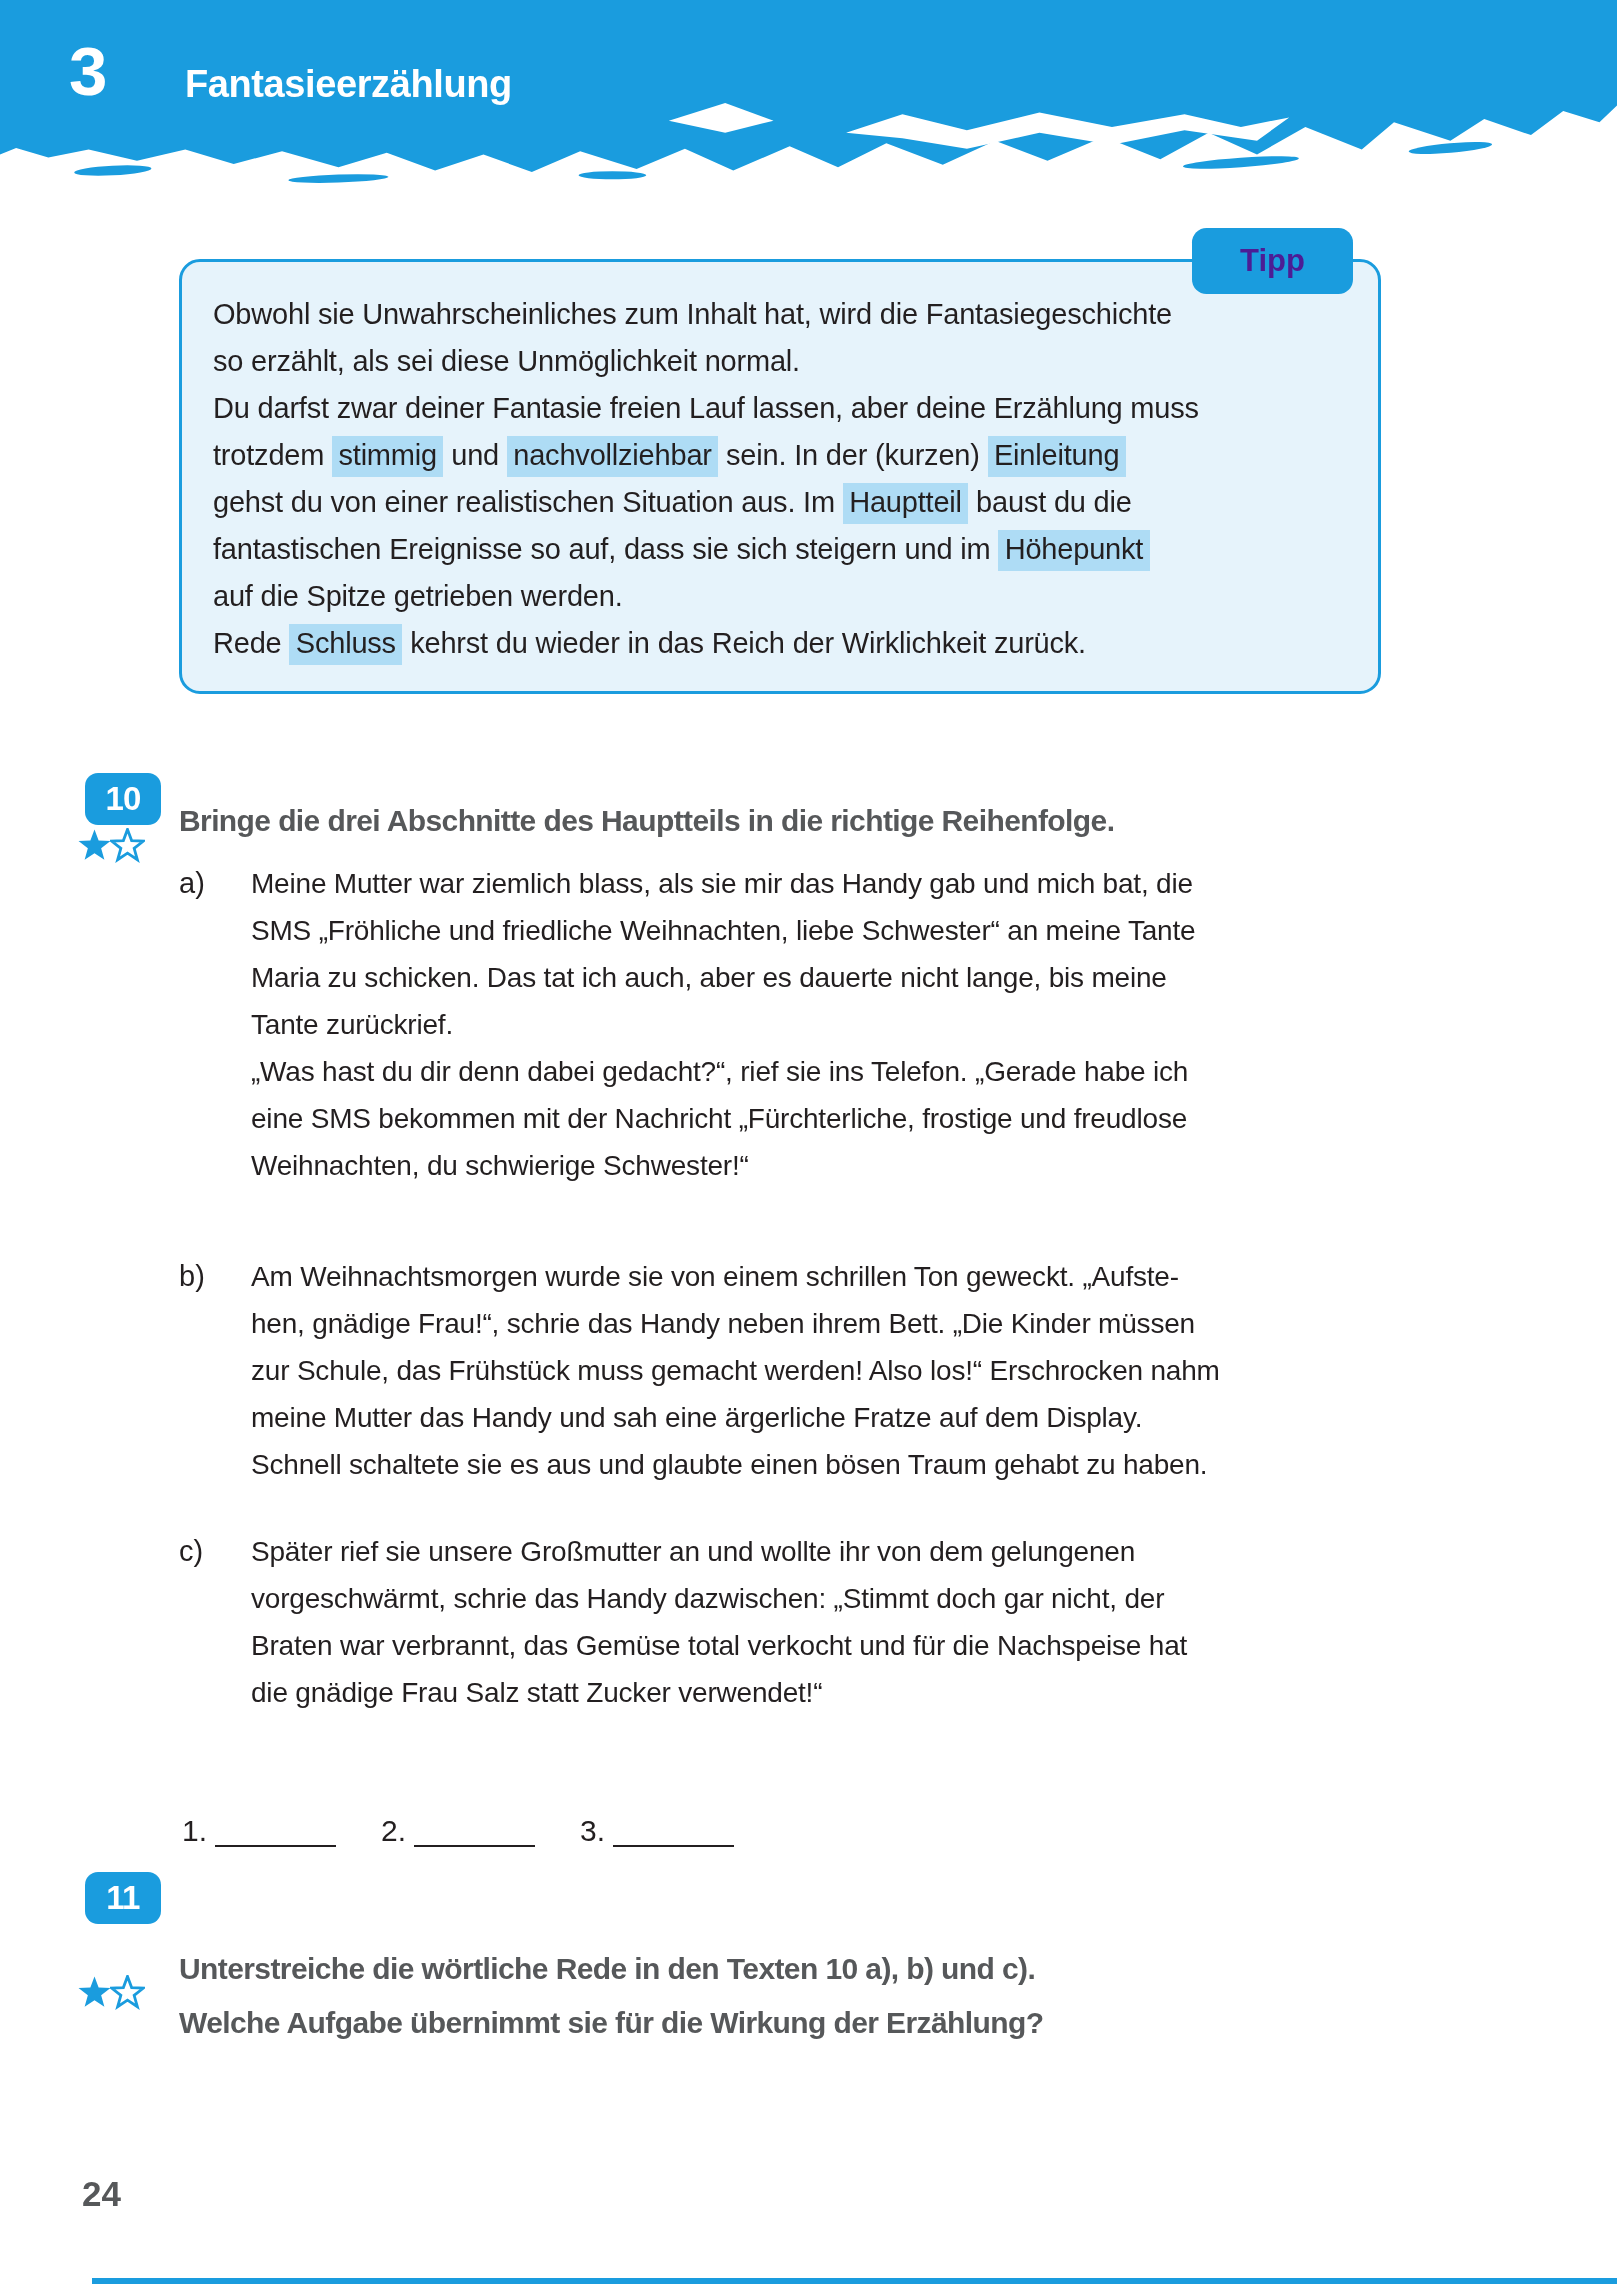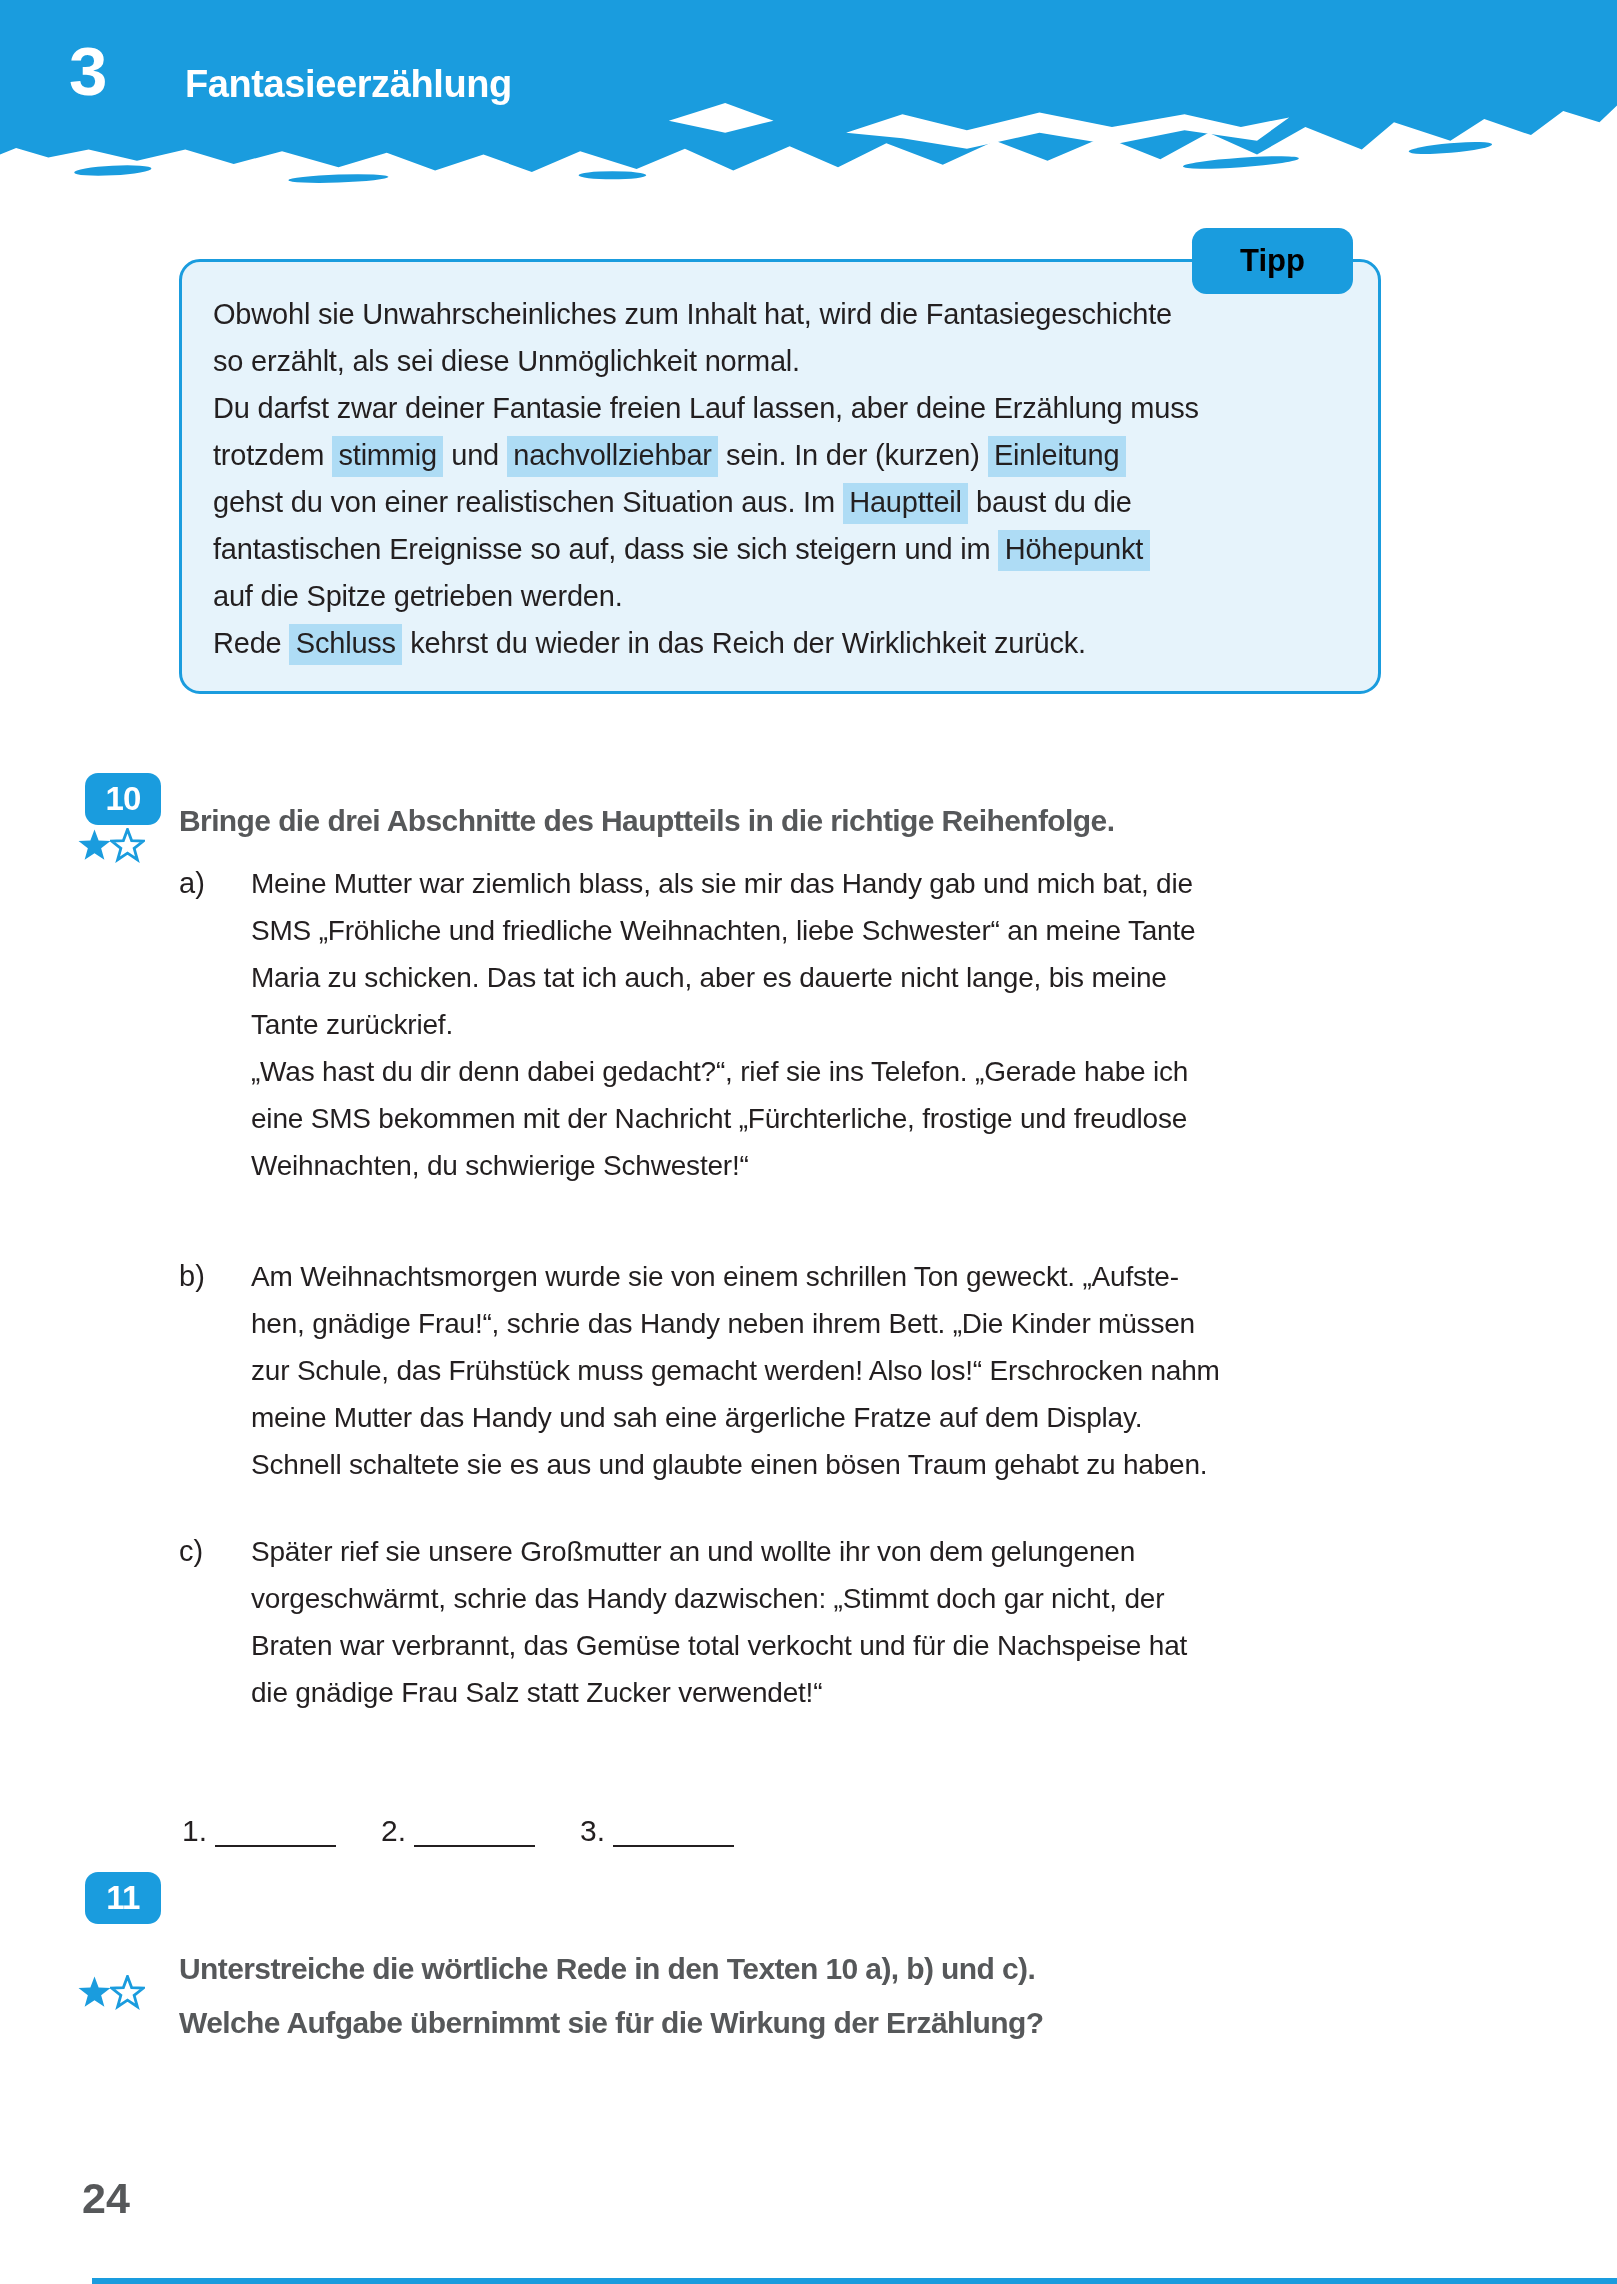--- a/index.html
+++ b/index.html
@@ -15,21 +15,21 @@
   .page{position:relative;width:1618px;height:2284px;background:#ffffff;overflow:hidden;}
 
   
   .brush-header{position:absolute;left:0;top:0;width:1618px;height:193px;}
   .chapter-number{position:absolute;left:69px;top:37px;font-size:69px;font-weight:bold;color:#ffffff;line-height:1;letter-spacing:-1.6px;}
   .chapter-title{position:absolute;left:185px;top:63px;font-size:38px;font-weight:bold;color:#ffffff;letter-spacing:-0.4px;}
 
   
   .tip-tab{position:absolute;left:1192px;top:228px;width:161px;height:66px;background:var(--accent);
     border-radius:14.5px;display:flex;align-items:center;justify-content:center;
-    color:#000000;font-size:31px;font-weight:bold;z-index:3;}
+    color:#4c1d95;font-size:31px;font-weight:bold;z-index:3;}
   .tip-box{position:absolute;left:179px;top:259px;width:1202px;background:var(--tip-bg);
     border:3.2px solid var(--accent);border-radius:21px;padding:29px 21px 24px 31px;z-index:2;}
   .tip-line{font-size:29px;line-height:47px;color:var(--text);white-space:nowrap;letter-spacing:-0.2px;}
   .hl{background:var(--highlight);padding:3.2px 6.4px 5.6px 6.4px;}
 
   
   .ex-badge{position:absolute;width:76px;height:52px;background:var(--accent);border-radius:13px;
     display:flex;align-items:center;justify-content:center;color:#fff;font-size:33px;font-weight:bold;letter-spacing:-0.8px;}
   #ex10-badge{left:85px;top:773px;}
   #ex11-badge{left:85px;top:1872px;}
@@ -49,21 +49,21 @@
   .para:nth-child(2){margin-bottom:40px;}
   .para-label{flex:0 0 40px;font-size:29px;line-height:47px;color:var(--text);}
   .para-line{font-size:28px;line-height:47px;color:var(--text);white-space:nowrap;letter-spacing:-0.2px;margin-left:32px;}
 
   #answer-blanks{position:absolute;left:182px;top:1814px;font-size:30px;color:var(--text);}
   .blank-group{margin-right:45px;}
   .blank-label{font-size:30px;}
   .blank-line{display:inline-block;width:121px;height:0;border-bottom:2.4px solid var(--text);
     position:relative;top:6.4px;margin-left:8px;}
 
-  .page-number{position:absolute;left:82px;top:2174px;font-size:43px;font-weight:bold;color:var(--heading);}
+  .page-number{position:absolute;left:82px;top:2174px;font-size:35px;font-weight:bold;color:var(--heading);}
   .bottom-bar{position:absolute;left:92px;right:0;bottom:0;height:6.4px;background:var(--accent);}
 </style>
 </head>
 <body>
 
 <div class="page">
 
   <svg class="brush-header" viewBox="0 0 2008 240" preserveAspectRatio="none" aria-hidden="true">
     <path style="fill:var(--accent)" d="M0,0 H2008 V130
       L1985,152 1940,138 1900,168 1842,148 1800,175 1730,152 1690,186 1620,158 1560,192 1500,165

